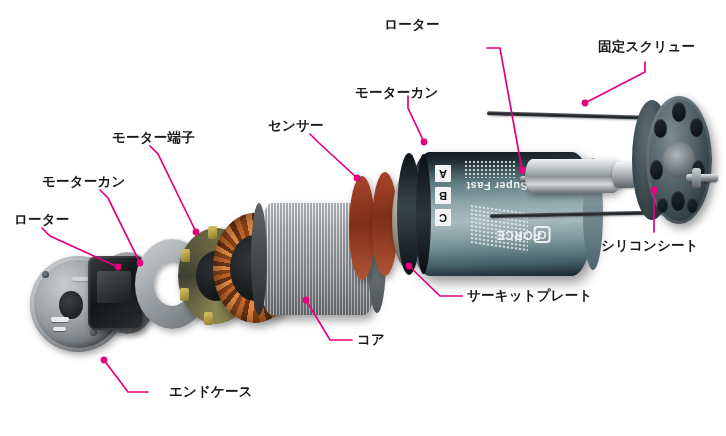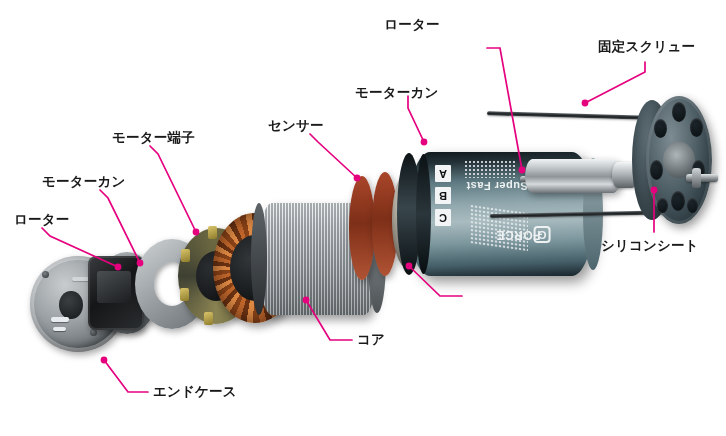--- a/index.html
+++ b/index.html
@@ -291,20 +291,21 @@
   <div class="label" style="left:355px;top:84px;text-align:right;">モーターカン</div>
 
   <div class="label" style="left:268px;top:117px;">センサー</div>
 
   <div class="label" style="left:112px;top:129px;">モーター端子</div>
 
   <div class="label" style="left:42px;top:173px;">モーターカン</div>
 
   <div class="label" style="left:14px;top:211px;">ローター</div>
 
-  <div class="label" style="left:153px;top:383px;text-align:right;">エンドケース</div>
+  <div class="label" style="left:169px;top:383px;text-align:right;">エンドケース</div>
 
   <div class="label" style="left:357px;top:331px;">コア</div>
 
+  <div class="label" style="left:467px;top:287px;">サーキットプレート</div>
 
   <div class="label" style="left:601px;top:237px;">シリコンシート</div>
 
 </div>
 
 </body></html>

